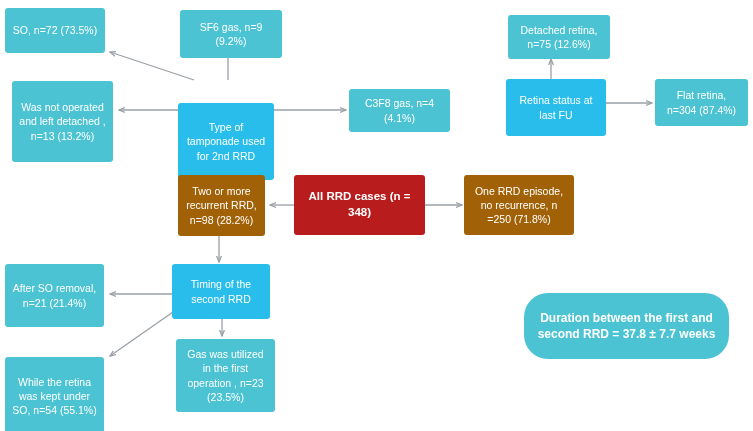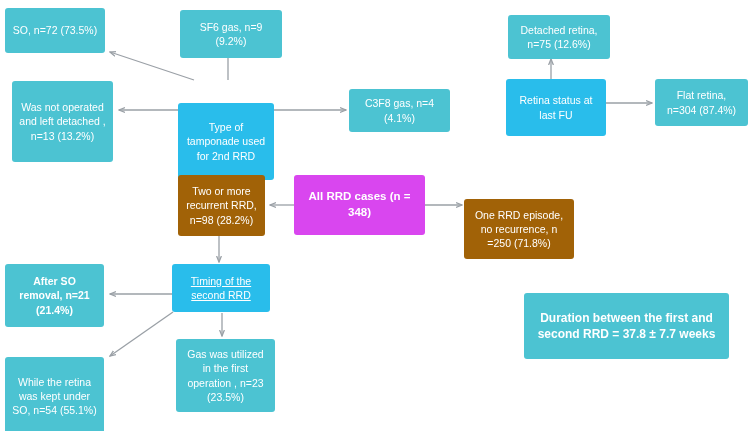--- a/index.html
+++ b/index.html
@@ -27,21 +27,21 @@
     border-radius: 3px;
     box-sizing: border-box;
     line-height: 1.35;
     padding: 3px 6px;
     white-space: pre-line;
     z-index: 3;
   }
   .node.teal   { background: #4cc3d2; font-size: 10.5px; }
   .node.cyan   { background: #29bdeb; font-size: 10.5px; }
   .node.blue   { background: #a16207; font-size: 10.5px; }
-  .node.navy   { background: #d946ef; font-size: 11.5px; font-weight: bold; }
+  .node.navy   { background: #b91c1c; font-size: 11.5px; font-weight: bold; }
   .node.teal-bold { background: #4cc3d2; font-size: 12px; font-weight: bold; }
 
   #title {
     position: absolute;
     left: 292px;
     top: 8px;
     width: 230px;
     font-size: 18px;
     font-weight: bold;
     line-height: 1.25;
@@ -112,31 +112,31 @@
   <div class="node teal" style="left:12px;  top:81px;  width:101px; height:81px;">Was not operated and left detached , n=13 (13.2%)</div>
 
   <div class="node cyan" style="left:178px; top:80px;  width:96px;  height:77px;margin-top:23px;">Type of tamponade used for 2nd RRD</div>
 
   <div class="node teal" style="left:349px; top:89px;  width:101px; height:43px;">C3F8 gas, n=4 (4.1%)</div>
 
   <div class="node blue" style="left:178px; top:175px; width:87px;  height:61px;">Two or more recurrent RRD, n=98 (28.2%)</div>
 
   <div class="node navy" style="left:294px; top:175px; width:131px; height:60px;">All RRD cases (n = 348)</div>
 
-  <div class="node blue" style="left:464px; top:175px; width:110px; height:60px;margin-top:24px;">One RRD episode, no recurrence, n =250 (71.8%)</div>
+  <div class="node blue" style="left:464px; top:175px; width:110px; height:60px;">One RRD episode, no recurrence, n =250 (71.8%)</div>
 
-  <div class="node cyan" style="left:172px; top:264px; width:98px;  height:48px;text-decoration:underline;">Timing of the second RRD</div>
+  <div class="node cyan" style="left:172px; top:264px; width:98px;  height:55px;">Timing of the second RRD</div>
 
-  <div class="node teal" style="left:5px;   top:264px; width:99px;  height:63px;font-weight:bold;">After SO removal, n=21 (21.4%)</div>
+  <div class="node teal" style="left:5px;   top:264px; width:99px;  height:63px;">After SO removal, n=21 (21.4%)</div>
 
   <div class="node teal" style="left:5px;   top:357px; width:99px;  height:78px;">While the retina was kept under SO, n=54 (55.1%)</div>
 
   <div class="node teal" style="left:176px; top:339px; width:99px;  height:73px;">Gas was utilized in the first operation , n=23 (23.5%)</div>
 
   <div class="node teal" style="left:508px; top:15px;  width:102px; height:44px;">Detached retina, n=75 (12.6%)</div>
 
   <div class="node cyan" style="left:506px; top:79px;  width:100px; height:57px;">Retina status at last FU</div>
 
   <div class="node teal" style="left:655px; top:79px;  width:93px;  height:47px;">Flat retina, n=304 (87.4%)</div>
 
-  <div class="node teal-bold" style="left:524px; top:293px; width:205px; height:66px;">Duration between the first and second RRD =  37.8 ± 7.7 weeks</div>
+  <div class="node teal-bold" style="left:524px; top:293px; width:205px; height:66px;border-radius:24px;">Duration between the first and second RRD =  37.8 ± 7.7 weeks</div>
 
 </div>
 
 </body></html>

